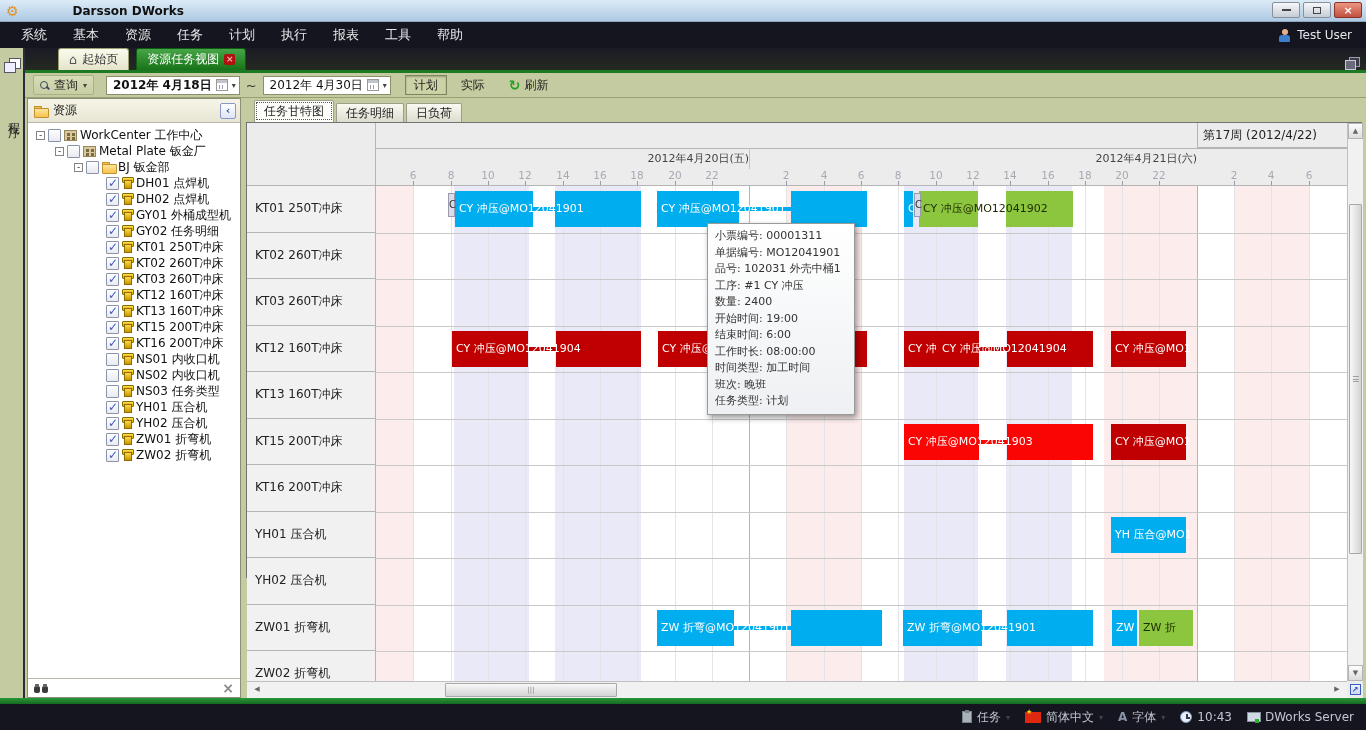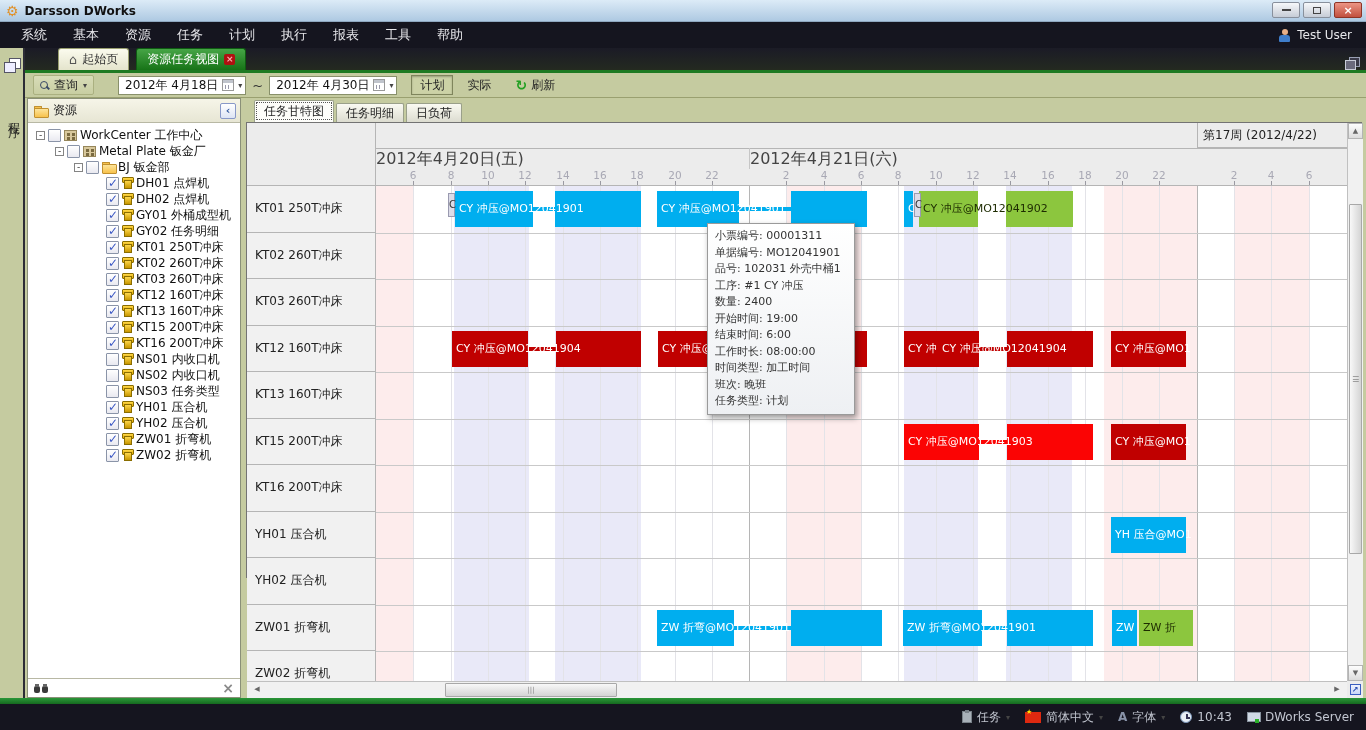--- a/index.html
+++ b/index.html
@@ -3,21 +3,21 @@
 <meta charset="utf-8">
 <style>
   html,body{margin:0;padding:0;background:#555;}
   *{box-sizing:border-box;font-family:"DejaVu Sans",sans-serif;}
   .window{position:relative;width:1366px;height:730px;overflow:hidden;background:#c5cba0;}
   .abs{position:absolute;}
 
   
   .titlebar{left:0;top:0;width:1366px;height:22px;background:linear-gradient(#dcebf7,#aec9e2);display:flex;align-items:center;padding-left:6px;border-bottom:1px solid #8fa8c0;}
   .gear-icon{color:#e0912a;font-size:14px;line-height:14px;margin-right:6px;}
-  .title-text{font-size:12px;font-weight:bold;color:#111;}
+  .title-text{font-size:12px;font-weight:bold;color:#111;margin-left:48px;}
   .win-btns{position:absolute;right:4px;top:2px;display:flex;gap:3px;}
   .wbtn{width:28px;height:16px;border:1px solid #88909c;border-radius:2px;background:linear-gradient(#f6f8fa,#c6ccd6);display:flex;align-items:center;justify-content:center;}
   .wbtn .bar{width:9px;height:2px;background:#444;}
   .wbtn .box{width:8px;height:7px;border:1px solid #444;background:transparent;}
   .wbtn.close{background:linear-gradient(#ec9584,#c1503f);border-color:#8d3527;color:#fff;font-size:11px;font-weight:bold;line-height:11px;}
 
   
   .menubar{left:0;top:22px;width:1366px;height:26px;background:#15151f;display:flex;align-items:center;padding-left:8px;}
   .menu-item{color:#e6e6ea;font-size:13px;padding:0 13px;height:26px;line-height:26px;cursor:default;}
   .menu-user{position:absolute;right:14px;top:22px;height:26px;display:flex;align-items:center;gap:6px;color:#e6e6ea;font-size:12px;}
@@ -86,21 +86,21 @@
   
   .gantt-tabs{left:254px;top:100px;height:22px;display:flex;align-items:flex-end;}
   .gtab{font-size:12px;color:#222;padding:0 9px;display:flex;align-items:center;border:1px solid #9aa08a;border-bottom:none;border-radius:2px 2px 0 0;background:linear-gradient(#fafaf2,#dcdcd0);height:19px;margin-right:2px;}
   .gtab.sel{background:#fdfdfa;height:22px;outline:1px dotted #555;outline-offset:-3px;z-index:3;}
   .gantt-box{left:246px;top:122px;width:1116px;height:456px;background:#fff;border:1px solid #737373;}
   .ghead-bg{position:absolute;left:0;top:0;width:1100px;height:63px;background:#ececec;}
   .label-head{position:absolute;left:0;top:0;width:129px;height:63px;border-right:1px solid #b5b5b5;border-bottom:1px solid #b5b5b5;background:#ececec;}
   .week-line{position:absolute;left:129px;top:25px;width:971px;height:1px;background:#b5b5b5;}
   .week-cell{position:absolute;left:950px;top:0;width:150px;height:25px;background:#ececec;border-left:1px solid #b5b5b5;border-bottom:1px solid #b5b5b5;font-size:12px;color:#222;line-height:24px;padding-left:5px;}
   .gdates{position:absolute;left:129px;top:25px;width:971px;height:21px;}
-  .gdate{position:absolute;top:0;height:21px;text-align:left;font-size:16px;color:#444;line-height:21px;}
+  .gdate{position:absolute;top:0;height:21px;text-align:right;font-size:11px;color:#444;line-height:21px;}
   .ghours{position:absolute;left:129px;top:46px;width:971px;height:17px;border-bottom:1px solid #b5b5b5;}
   .ghour{position:absolute;top:0;transform:translateX(-50%);font-size:10.5px;color:#a8a8b4;}
   .gtick{position:absolute;bottom:0;width:1px;height:4px;background:#9a9aa2;}
   .label-col{position:absolute;left:0;top:63px;width:129px;height:495px;overflow:hidden;background:#f1f1f1;border-right:1px solid #b5b5b5;}
   .row-label{position:absolute;left:0;width:129px;border-bottom:1px solid #b5b5b5;font-size:12px;color:#222;display:flex;align-items:center;padding-left:8px;background:#f1f1f1;}
   .gbody{position:absolute;left:129px;top:63px;width:971px;height:495px;overflow:hidden;background:#fff;}
   .stripe{position:absolute;top:0;height:495px;z-index:1;}
   .vline{position:absolute;top:0;height:495px;width:1px;z-index:2;}
   .hline{position:absolute;left:0;width:971px;height:1px;background:#c9c9c9;z-index:2;}
   .bar-seg{position:absolute;height:36px;z-index:3;}
@@ -186,21 +186,21 @@
     </div>
   </div>
   <span class="strip-win-icon"></span>
 
   <div class="abs toolbar">
     <div class="tool-btn">
       <span class="search-icon"></span>
       <span>查询</span>
       <span class="caret">▾</span>
     </div>
-    <div class="date-input" style="margin-left:18px;">
+    <div class="date-input" style="margin-left:6px;font-weight:bold;">
       <span>2012年 4月18日</span>
       <span class="cal-icon"></span>
       <span class="caret">▾</span>
     </div>
     <span class="tilde">~</span>
     <div class="date-input">
       <span>2012年 4月30日</span>
       <span class="cal-icon"></span>
       <span class="caret">▾</span>
     </div>

